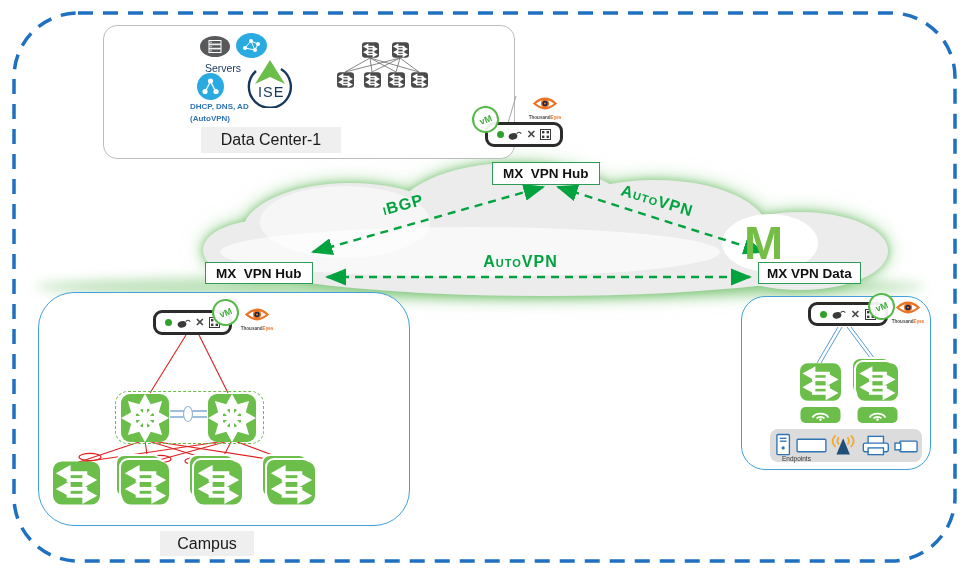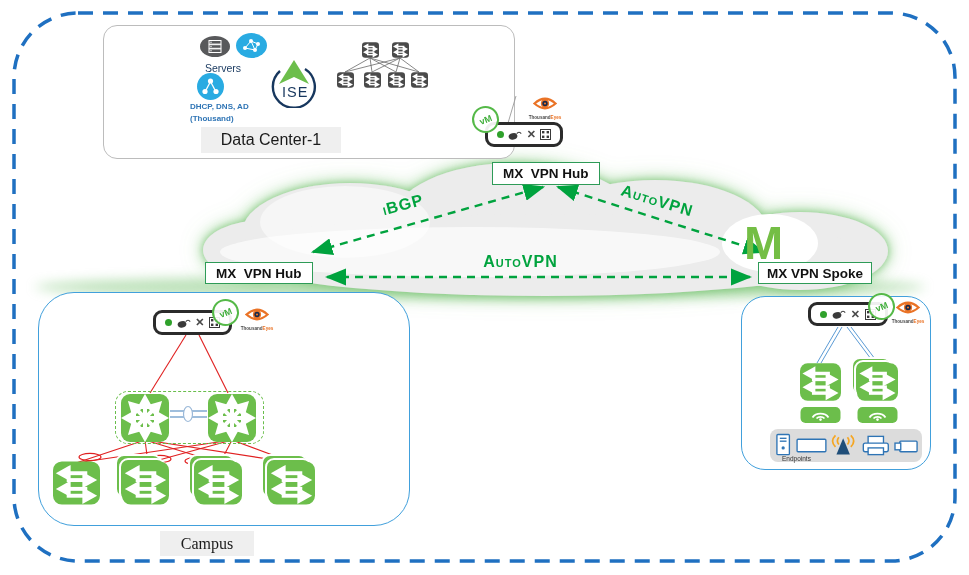--- a/index.html
+++ b/index.html
@@ -269,24 +269,24 @@
         <line x1="13.5" y1="8.5" x2="8.5" y2="18"></line>
           <line x1="13.5" y1="8.5" x2="18.5" y2="18"></line>
       </g>
       <circle cx="13.5" cy="8" r="2.6" fill="#fff"></circle>
         <circle cx="8" cy="18.5" r="2.6" fill="#fff"></circle>
         <circle cx="19" cy="18.5" r="2.6" fill="#fff"></circle>
     </svg>
   </div>
   <div class="dc-small-label" style="left:190px;top:101px;width:70px;">
     <div>DHCP, DNS, AD</div>
-    <div>(Thousand)</div>
-  </div>
-
-  <div class="abs" style="left:269px;top:58px;width:52px;height:50px;text-decoration:underline;">
+    <div>(AutoVPN)</div>
+  </div>
+
+  <div class="abs" style="left:245px;top:58px;width:52px;height:50px;text-decoration:underline;">
     <svg width="52" height="50">
       <path d="M36,11 A21,21 0 1 1 11,13" fill="none" stroke="#17375e" stroke-width="2.4"></path>
       <polygon points="25,2 10,26 25,19 40,26" fill="#6cbe4b"></polygon>
     </svg>
     <div class="ise-text" style="left:13px;top:26px;">ISE</div>
   </div>
 
   <svg class="abs" style="left:362px;top:42px;color:#4a4a4a" width="17" height="16">
       <use href="#icon-switch"></use>
     </svg>
@@ -321,21 +321,21 @@
   </div>
   <div class="te" style="left:525px;top:96px;">
     <svg width="24" height="15">
         <use href="#icon-eye"></use>
       </svg>
     <div class="brand"><span class="d">Thousand</span><span class="o">Eyes</span></div>
   </div>
 
   <div class="vpn-label" style="left:492px;top:162px;height:21px;padding:0 10px;">MX  VPN Hub</div>
   <div class="vpn-label" style="left:205px;top:262px;height:20px;padding:0 10px;">MX  VPN Hub</div>
-  <div class="vpn-label" style="left:758px;top:262px;height:20px;padding:0 8px;">MX VPN Spoke</div>
+  <div class="vpn-label" style="left:758px;top:262px;height:20px;padding:0 8px;">MX VPN Data</div>
 
   <div class="wan-cap" style="left:367px;top:196px;width:72px;font-size:16px;transform:rotate(-15deg);">iBGP</div>
   <div class="wan-cap" style="left:601px;top:192px;width:112px;font-size:16px;transform:rotate(17deg);">AutoVPN</div>
   <div class="wan-cap" style="left:463px;top:253px;width:115px;font-size:16px;">AutoVPN</div>
 
   <div class="m-logo" style="left:744px;top:219px;">M</div>
 
   <div class="vm-badge" style="left:212px;top:299px;">vM</div>
   <div class="mx" style="left:153px;top:310px;width:79px;height:25px;">
     <span class="led"></span>
@@ -380,21 +380,21 @@
       </svg>
   </div>
   <div class="stack" style="left:268px;top:461px;width:47px;height:44px;">
     <div class="back" style="left:-7px;top:-7px;width:43px;height:40px;"></div>
     <div class="back" style="left:-3.5px;top:-3.5px;width:43px;height:40px;"></div>
     <svg width="47" height="44" style="color:#6cbe4b">
         <use href="#icon-switch"></use>
       </svg>
   </div>
 
-  <div class="chip" style="left:160px;top:531px;width:94px;height:25px;font-family:Liberation Serif, serif;">Campus</div>
+  <div class="chip" style="left:160px;top:531px;width:94px;height:25px;">Campus</div>
 
   <div class="vm-badge" style="left:868px;top:293px;">vM</div>
   <div class="mx" style="left:808px;top:302px;width:80px;height:24px;">
     <span class="led"></span>
     <svg width="14" height="10">
         <use href="#icon-mouse"></use>
       </svg>
     <span class="xg">✕</span>
     <svg width="11" height="11">
         <use href="#icon-qr"></use>

